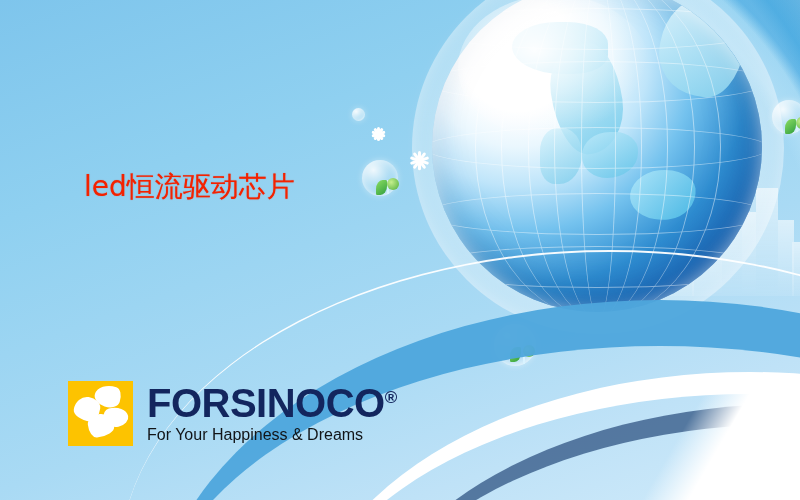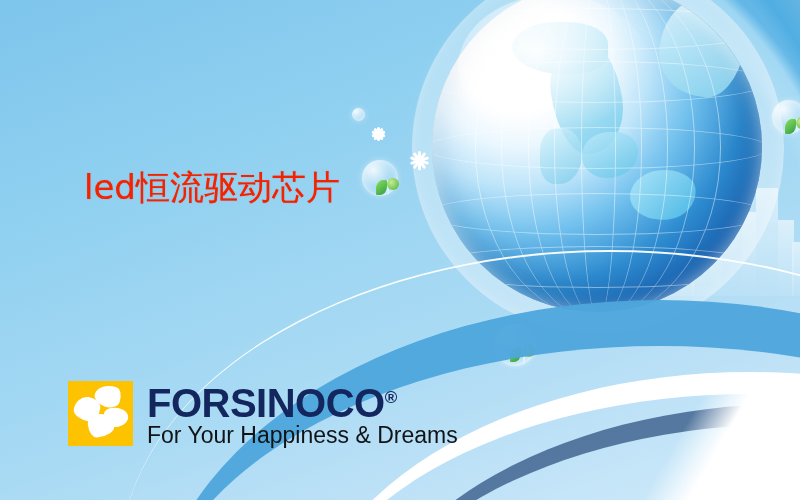--- a/index.html
+++ b/index.html
@@ -93,34 +93,34 @@
     border-top:46px solid #4ea7dd;opacity:.95;}
   .b-white{left:300px;top:372px;width:900px;height:540px;border-top:22px solid #ffffff;}
   .b-steel{left:352px;top:404px;width:880px;height:520px;
     border-top:20px solid rgba(72,108,150,.9);}
   .b-corner{position:absolute;right:-10px;bottom:-10px;width:220px;height:120px;
     background:linear-gradient(120deg,rgba(255,255,255,0) 40%,#ffffff 56%);}
 
   
   #headline{position:absolute;left:84px;top:160px;width:420px;z-index:30;}
   #headline .line{
-    color:#f32200;font-size:34px;line-height:54px;font-weight:400;
+    color:#f32200;font-size:28px;line-height:54px;font-weight:400;
     font-family:"DejaVu Sans","Liberation Sans",sans-serif;
     white-space:nowrap;text-shadow:0 0 1px rgba(243,34,0,.6);}
   #headline .line2{padding-left:14px;}
 
   
   #logo{position:absolute;left:68px;top:378px;display:flex;align-items:flex-end;z-index:30;}
   #logo-mark{position:relative;width:65px;height:65px;background:#fdc300;flex:0 0 auto;}
   #logo-mark .petal{position:absolute;background:#ffffff;}
   #logo-text{margin-left:14px;}
   #brand-name{position:relative;color:#13265e;font-weight:bold;font-size:40px;line-height:40px;
     letter-spacing:-.5px;font-family:"Liberation Sans","DejaVu Sans",sans-serif;white-space:nowrap;}
   #brand-name .reg{font-size:17px;vertical-align:super;font-weight:bold;}
-  #brand-tagline{color:#111417;font-size:23px;line-height:22px;margin-top:1px;
+  #brand-tagline{color:#111417;font-size:16px;line-height:22px;margin-top:1px;
     font-family:"Liberation Sans","DejaVu Sans",sans-serif;white-space:nowrap;}
 </style>
 </head>
 <body>
 
 <div id="banner">
 
   <div class="layer">
     <div class="ribbon r2"></div>
     <div class="ribbon r1"></div>

